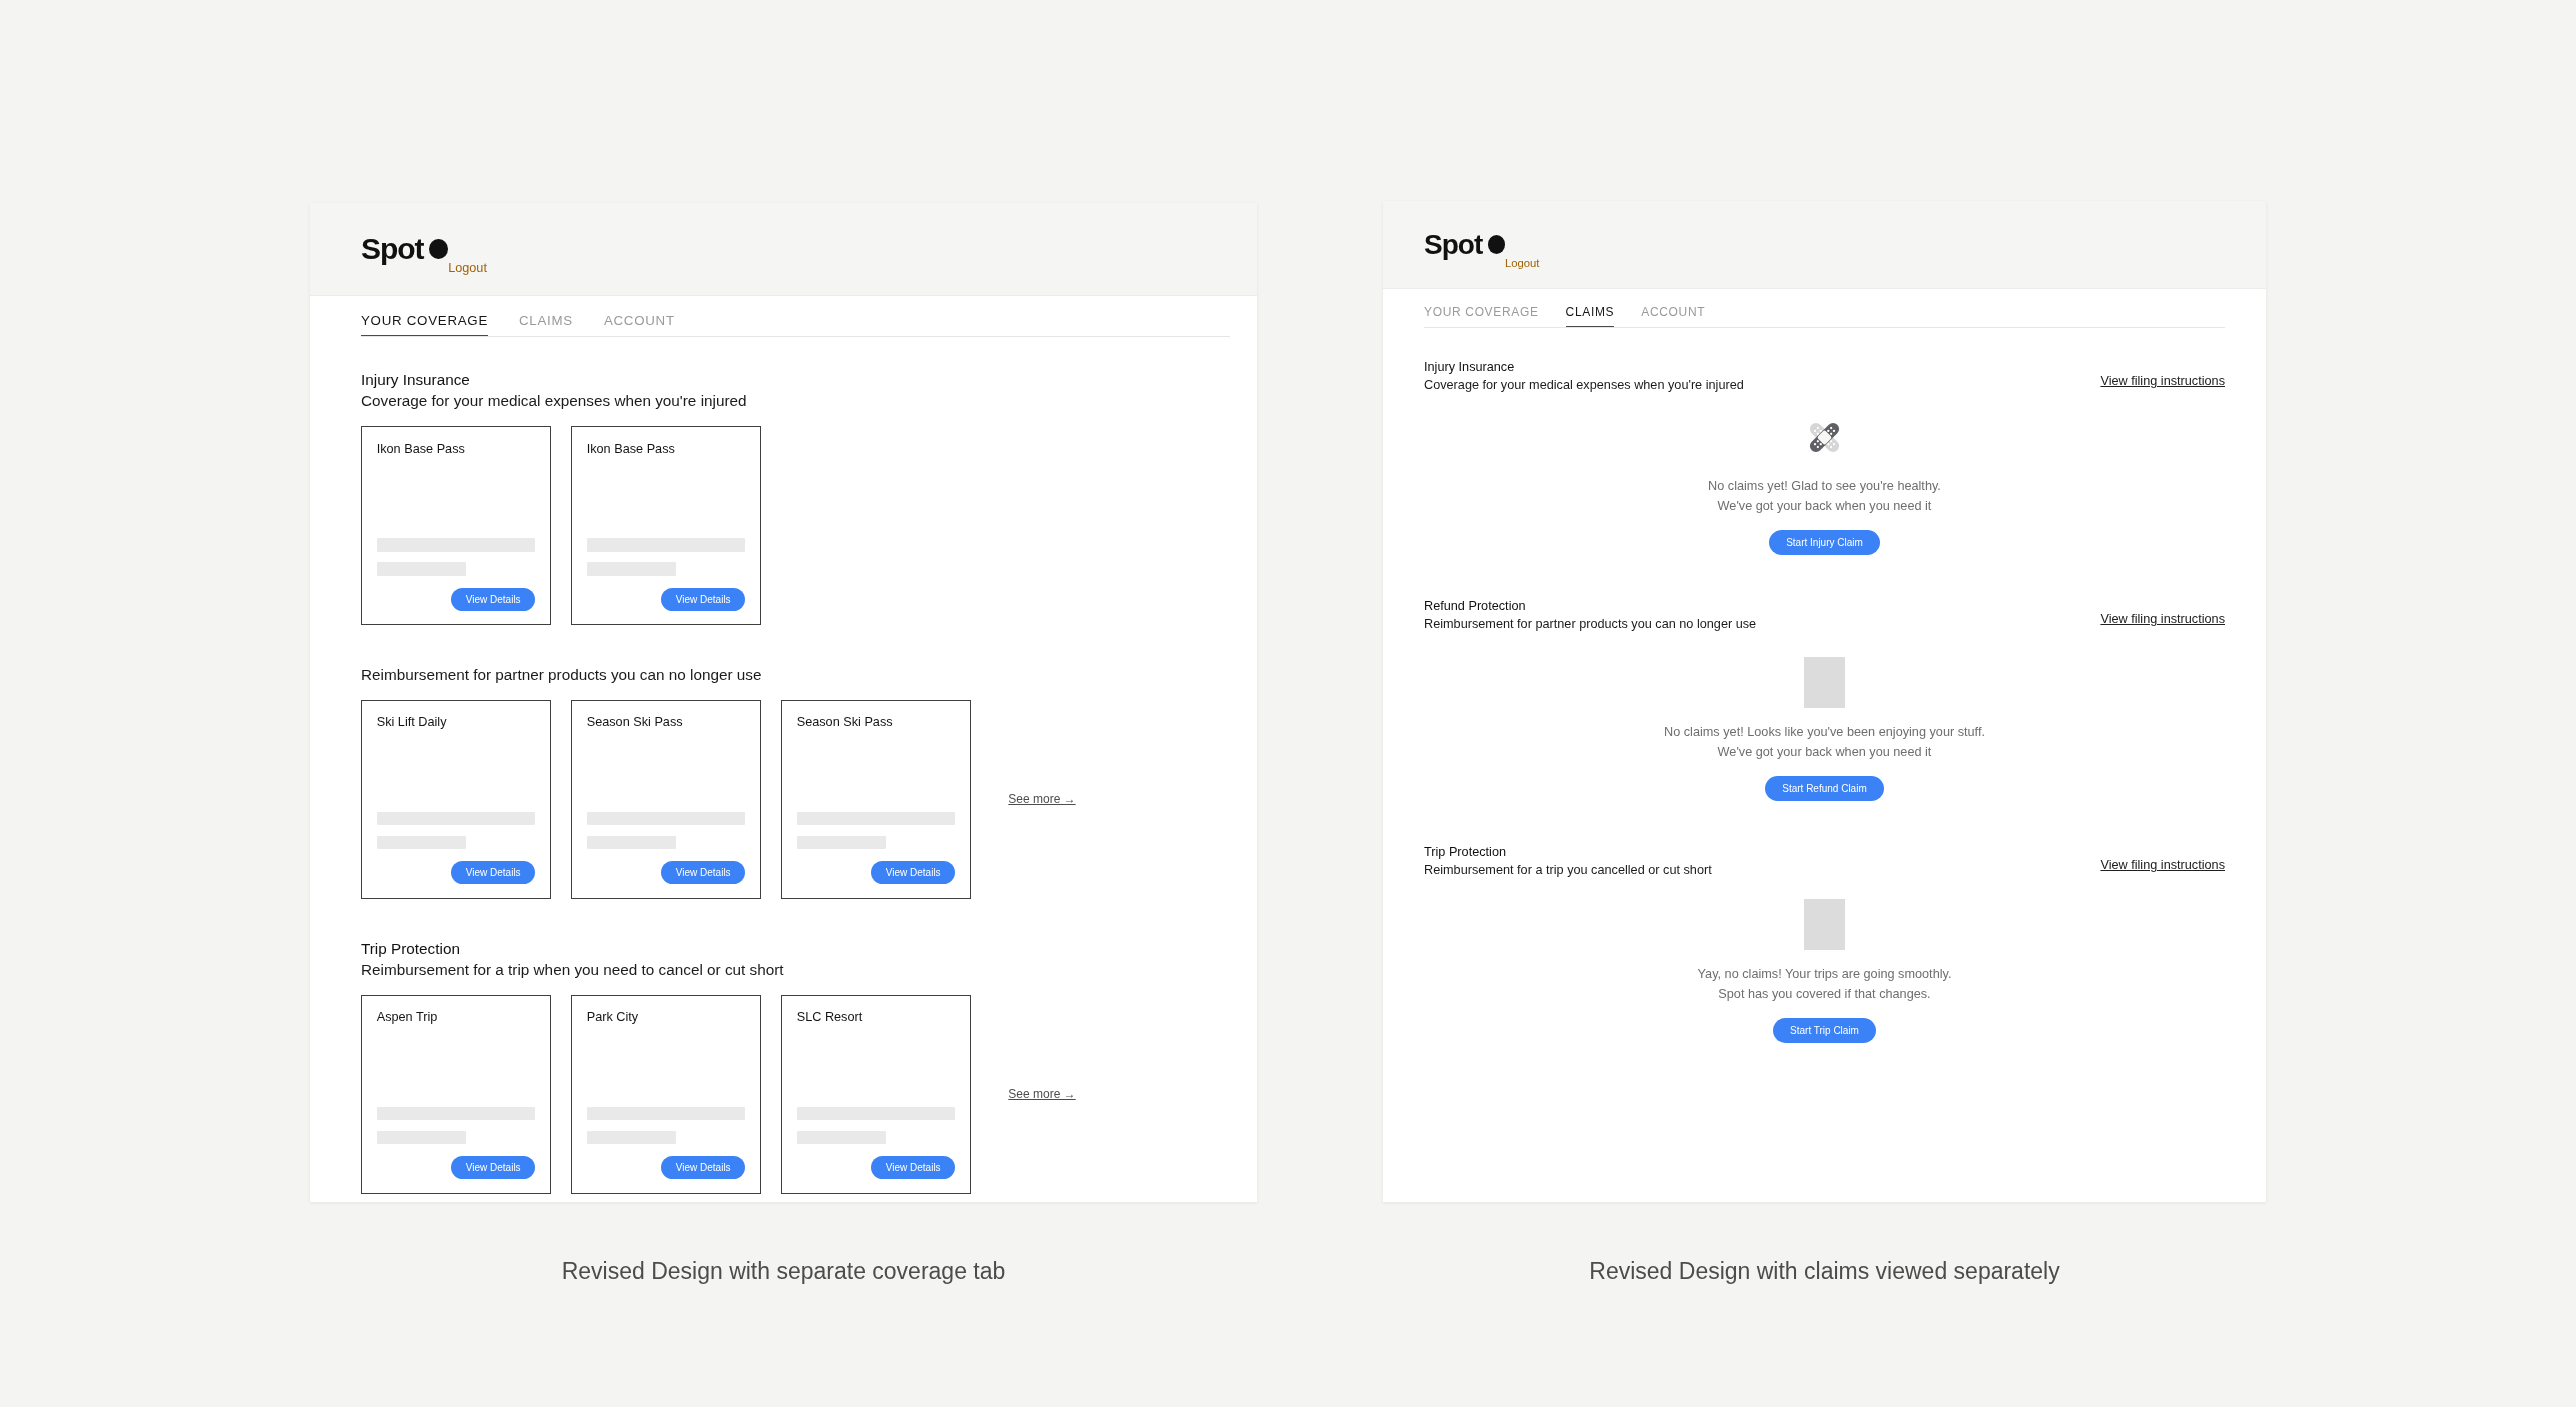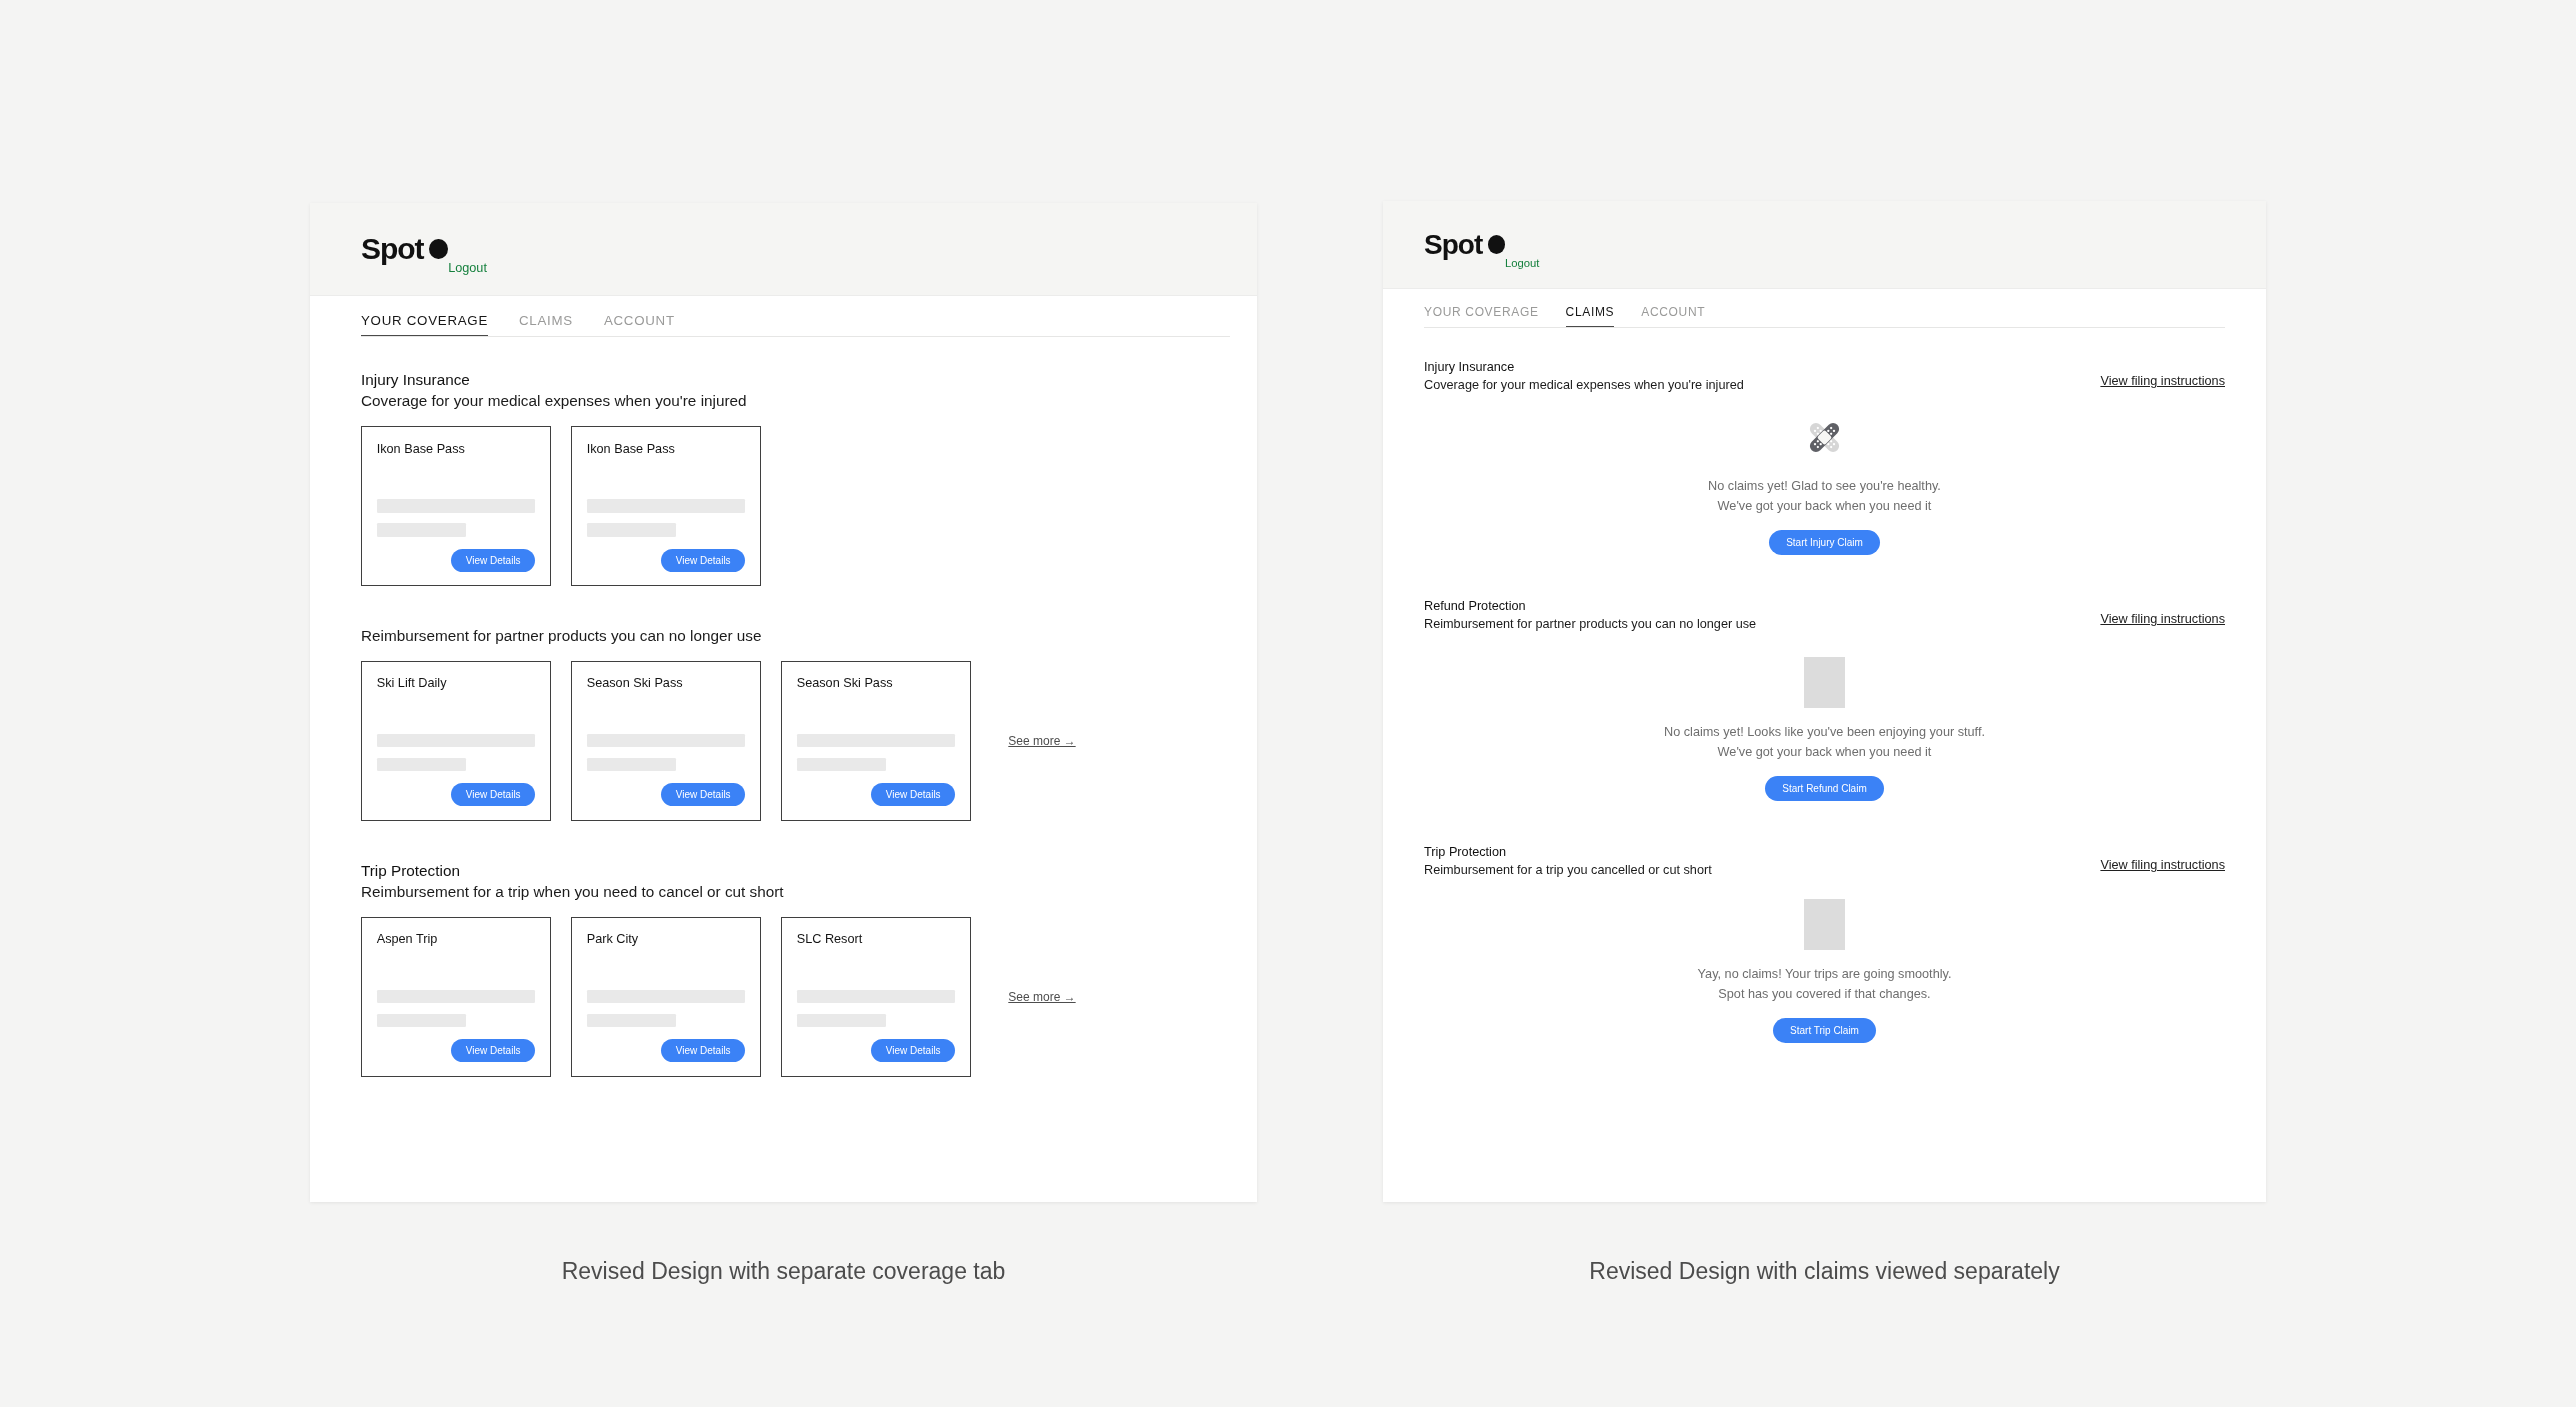--- a/index.html
+++ b/index.html
@@ -55,21 +55,21 @@
   #panel-right .brand-word { font-size: 28px; }
   .brand-dot {
     border-radius: 50%;
     background: #111111;
     display: block;
   }
   #panel-left  .brand-dot { width: 18.7px; height: 20px; margin-left: 6px; }
   #panel-right .brand-dot { width: 17.3px; height: 18.7px; margin-left: 5.3px; }
 
   .logout {
-    color: #15803d;
+    color: #a16207;
     cursor: pointer;
     margin-top: 37px;
   }
   #panel-left  .logout { font-size: 12.7px; }
   #panel-right .logout { font-size: 11.3px; }
 
   
   .tabrow {
     position: relative;
     display: flex;
@@ -121,21 +121,21 @@
   }
 
   .card-row {
     display: flex;
     align-items: center;
     gap: 20px;
     margin-bottom: 39px;
   }
   .card {
     width: 190px;
-    height: 160px;
+    height: 199px;
     border: 1.1px solid #3f3f3f;
     background: #fff;
     padding: 14.7px 14.7px 13.3px 14.7px;
     display: flex;
     flex-direction: column;
     position: relative;
     flex: none;
   }
   .card-title {
     font-size: 12.7px;

